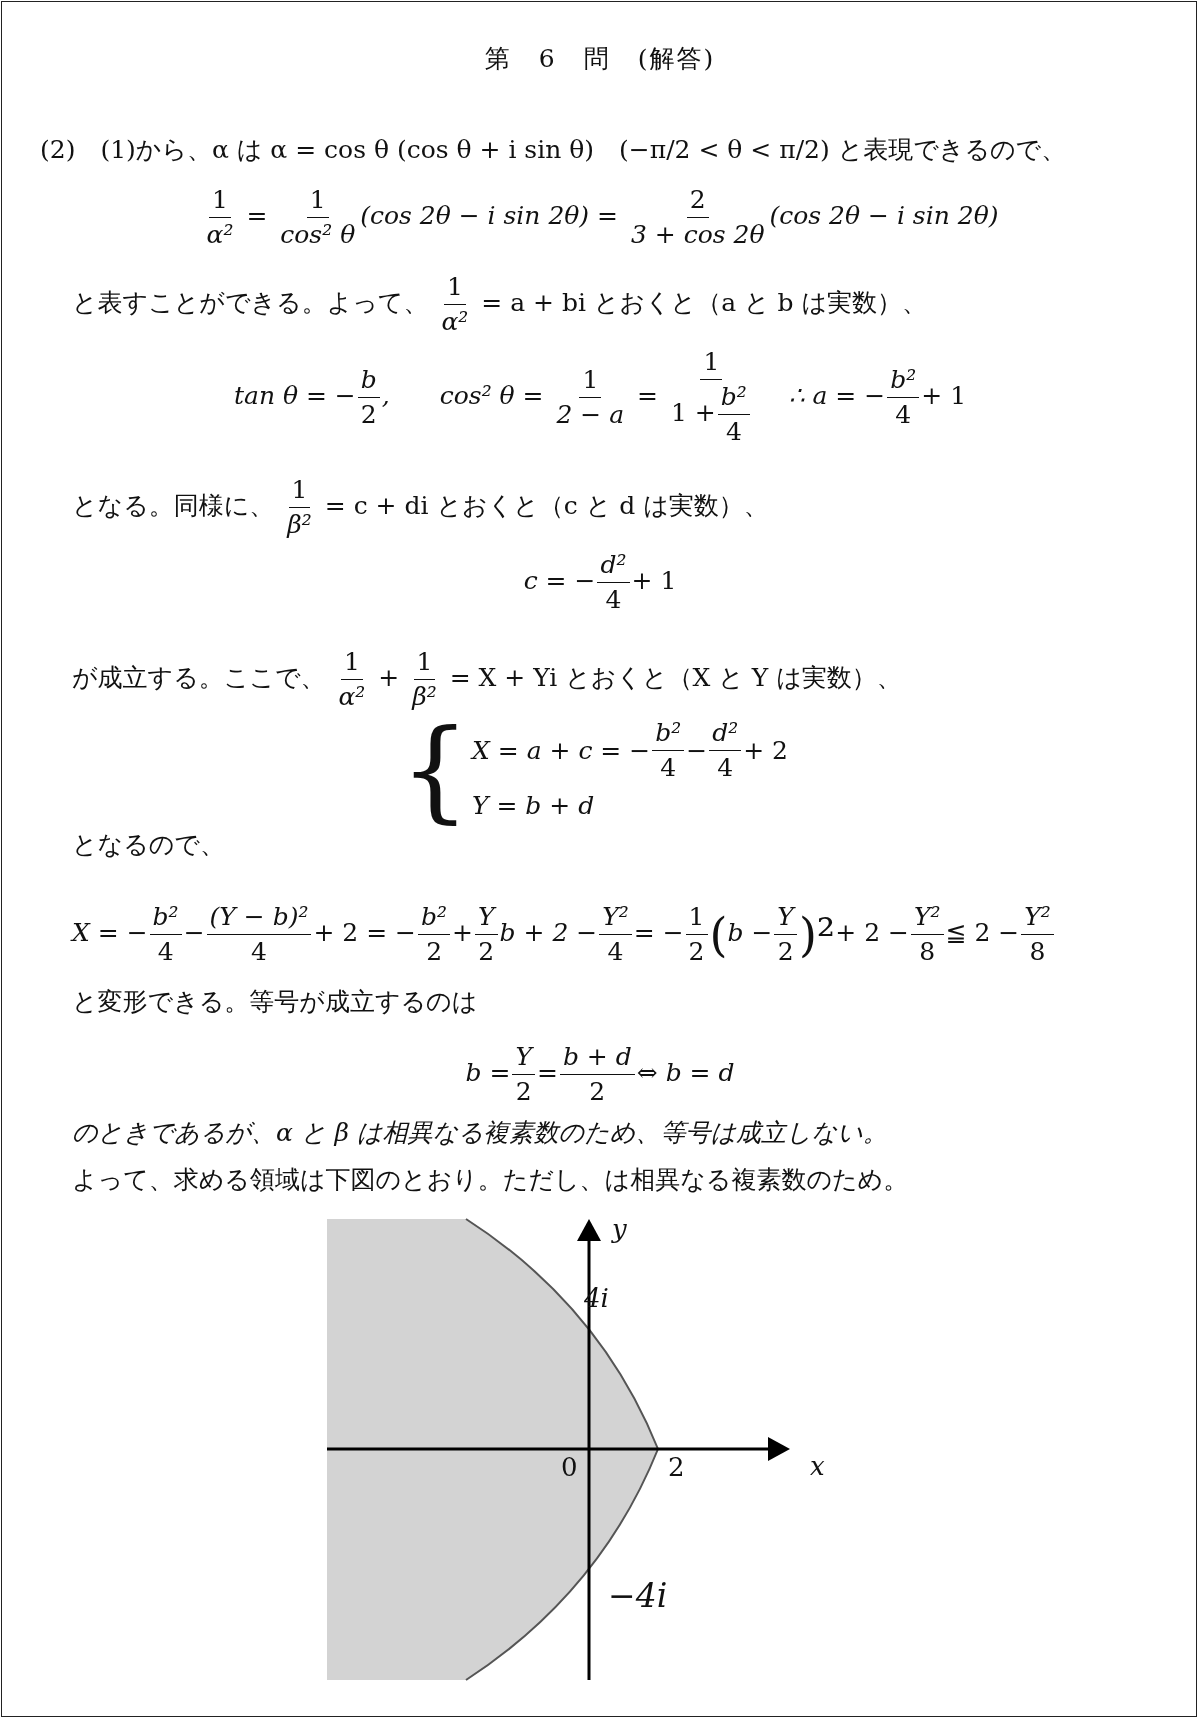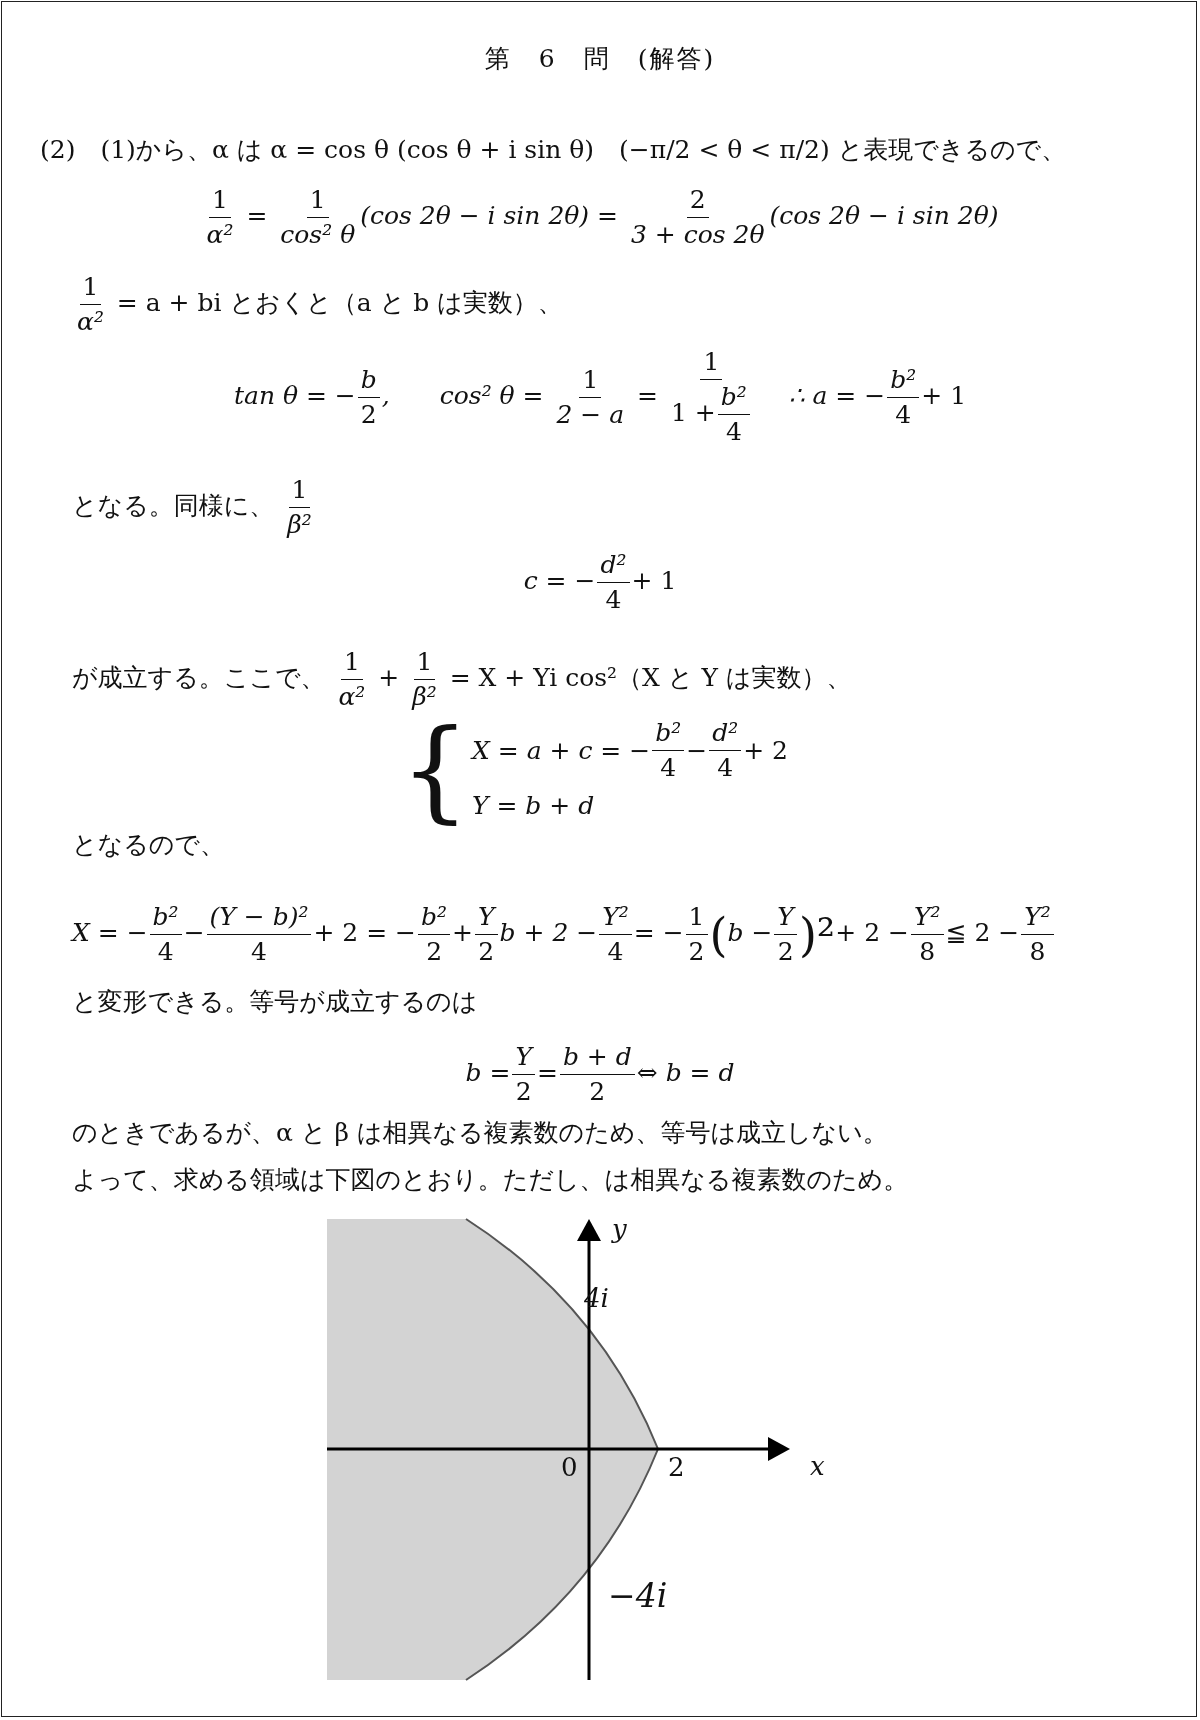--- a/index.html
+++ b/index.html
@@ -38,20 +38,21 @@
       <span>cos² θ</span>
     </span><span>(cos 2θ − i sin 2θ)</span>
   <span class="r">=</span>
   <span class="frac">
       <span class="num r">2</span>
       <span>3 + cos 2θ</span>
     </span><span>(cos 2θ − i sin 2θ)</span>
 </div>
 
 <div class="abs txt" style="left:72px; top:270px;">
+  <span>と表すことができる。よって、</span>
   <span class="frac m">
       <span class="num r">1</span>
       <span>α²</span>
     </span>
   <span>= a + bi とおくと（a と b は実数）、</span>
 </div>
 
 <div class="abs eq m" style="top:345px;">
   <span>tan θ = −</span><span class="frac">
       <span class="num">b</span>
@@ -73,40 +74,41 @@
       <span class="r">4</span>
     </span><span class="r">+ 1</span>
 </div>
 
 <div class="abs txt" style="left:72px; top:473px;">
   <span>となる。同様に、</span>
   <span class="frac m">
       <span class="num r">1</span>
       <span>β²</span>
     </span>
+  <span>= c + di とおくと（c と d は実数）、</span>
 </div>
 
 <div class="abs eq m" style="top:548px;">
   <span>c = −</span><span class="frac">
       <span class="num">d²</span>
       <span class="r">4</span>
     </span><span class="r">+ 1</span>
 </div>
 
 <div class="abs txt" style="left:72px; top:645px;">
   <span>が成立する。ここで、</span>
   <span class="frac m">
       <span class="num r">1</span>
       <span>α²</span>
     </span> +
   <span class="frac m">
       <span class="num r">1</span>
       <span>β²</span>
     </span>
-  <span>= X + Yi cos²（X と Y は実数）、</span>
+  <span>= X + Yi とおくと（X と Y は実数）、</span>
 </div>
 
 <div class="abs m" style="left:400px; top:715px; font-size:25px;">
   <div style="display:flex; align-items:center;">
     <span class="big" style="font-size:110px; line-height:110px; margin-right:2px;">{</span>
     <div>
       <div style="height:70px; display:flex; align-items:center;">
         <span>X = a + c = −</span>
           <span class="frac">
             <span class="num">b²</span>
@@ -162,21 +164,21 @@
 <div class="abs eq m" style="top:1040px;">
   <span>b =</span><span class="frac">
       <span class="num">Y</span>
       <span class="r">2</span>
     </span><span class="r">=</span><span class="frac">
       <span class="num">b + d</span>
       <span class="r">2</span>
     </span><span>⇔ b = d</span>
 </div>
 
-<div class="abs txt" style="left:72px; top:1116px;">のときであるが、α と β は相異なる複素数のため、等号は成立しない。</div>
+<div class="abs txt" style="left:72px; top:1116px;font-style:italic;">のときであるが、α と β は相異なる複素数のため、等号は成立しない。</div>
 <div class="abs txt" style="left:72px; top:1163px;">よって、求める領域は下図のとおり。ただし、は相異なる複素数のため。</div>
 
 <svg class="abs" style="left:0; top:0;" width="1200" height="1720">
   <path d="M327,1219 L466,1219 Q600,1305 658,1449 Q600,1593 466,1680 L327,1680 Z" fill="#d3d3d3" stroke="none"></path>
   <path d="M466,1219 Q600,1305 658,1449 Q600,1593 466,1680" fill="none" stroke="#555555" stroke-width="2"></path>
   <line x1="327" y1="1449" x2="770" y2="1449" stroke="#000" stroke-width="3"></line>
   <polygon points="790,1449 768,1437 768,1461" fill="#000"></polygon>
   <line x1="589" y1="1680" x2="589" y2="1240" stroke="#000" stroke-width="3"></line>
   <polygon points="589,1219 577,1241 601,1241" fill="#000"></polygon>
 </svg>

